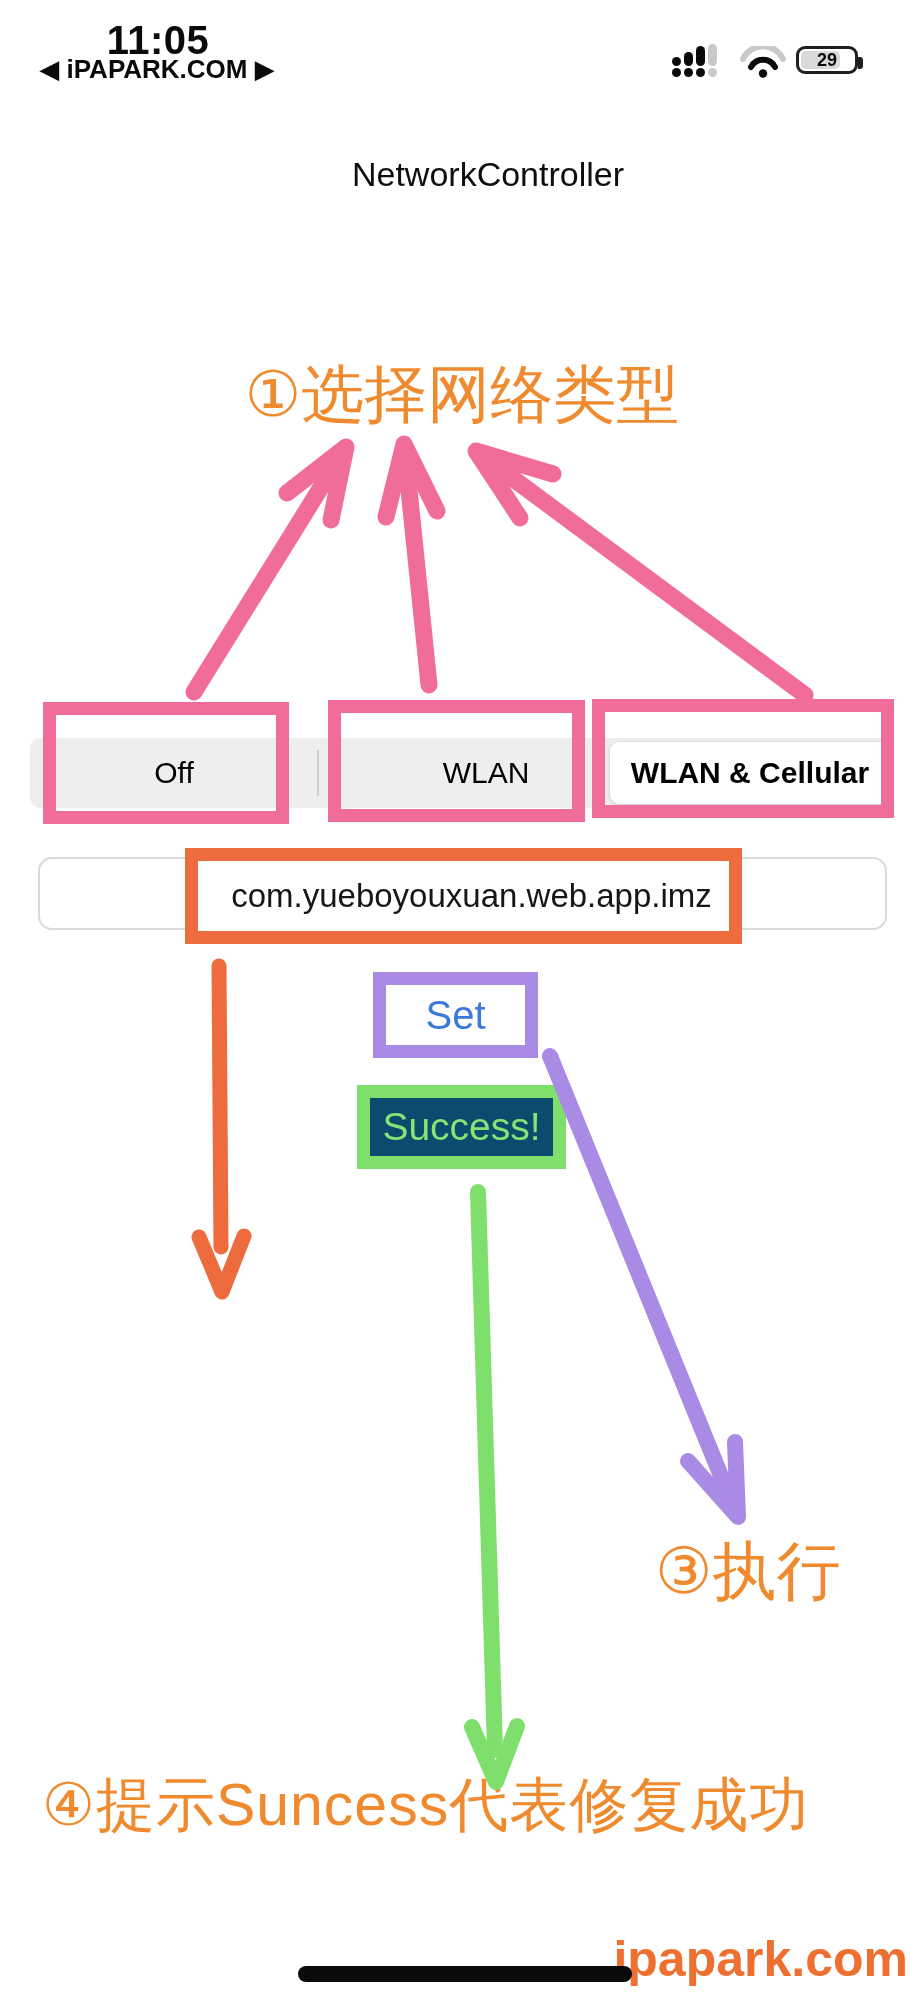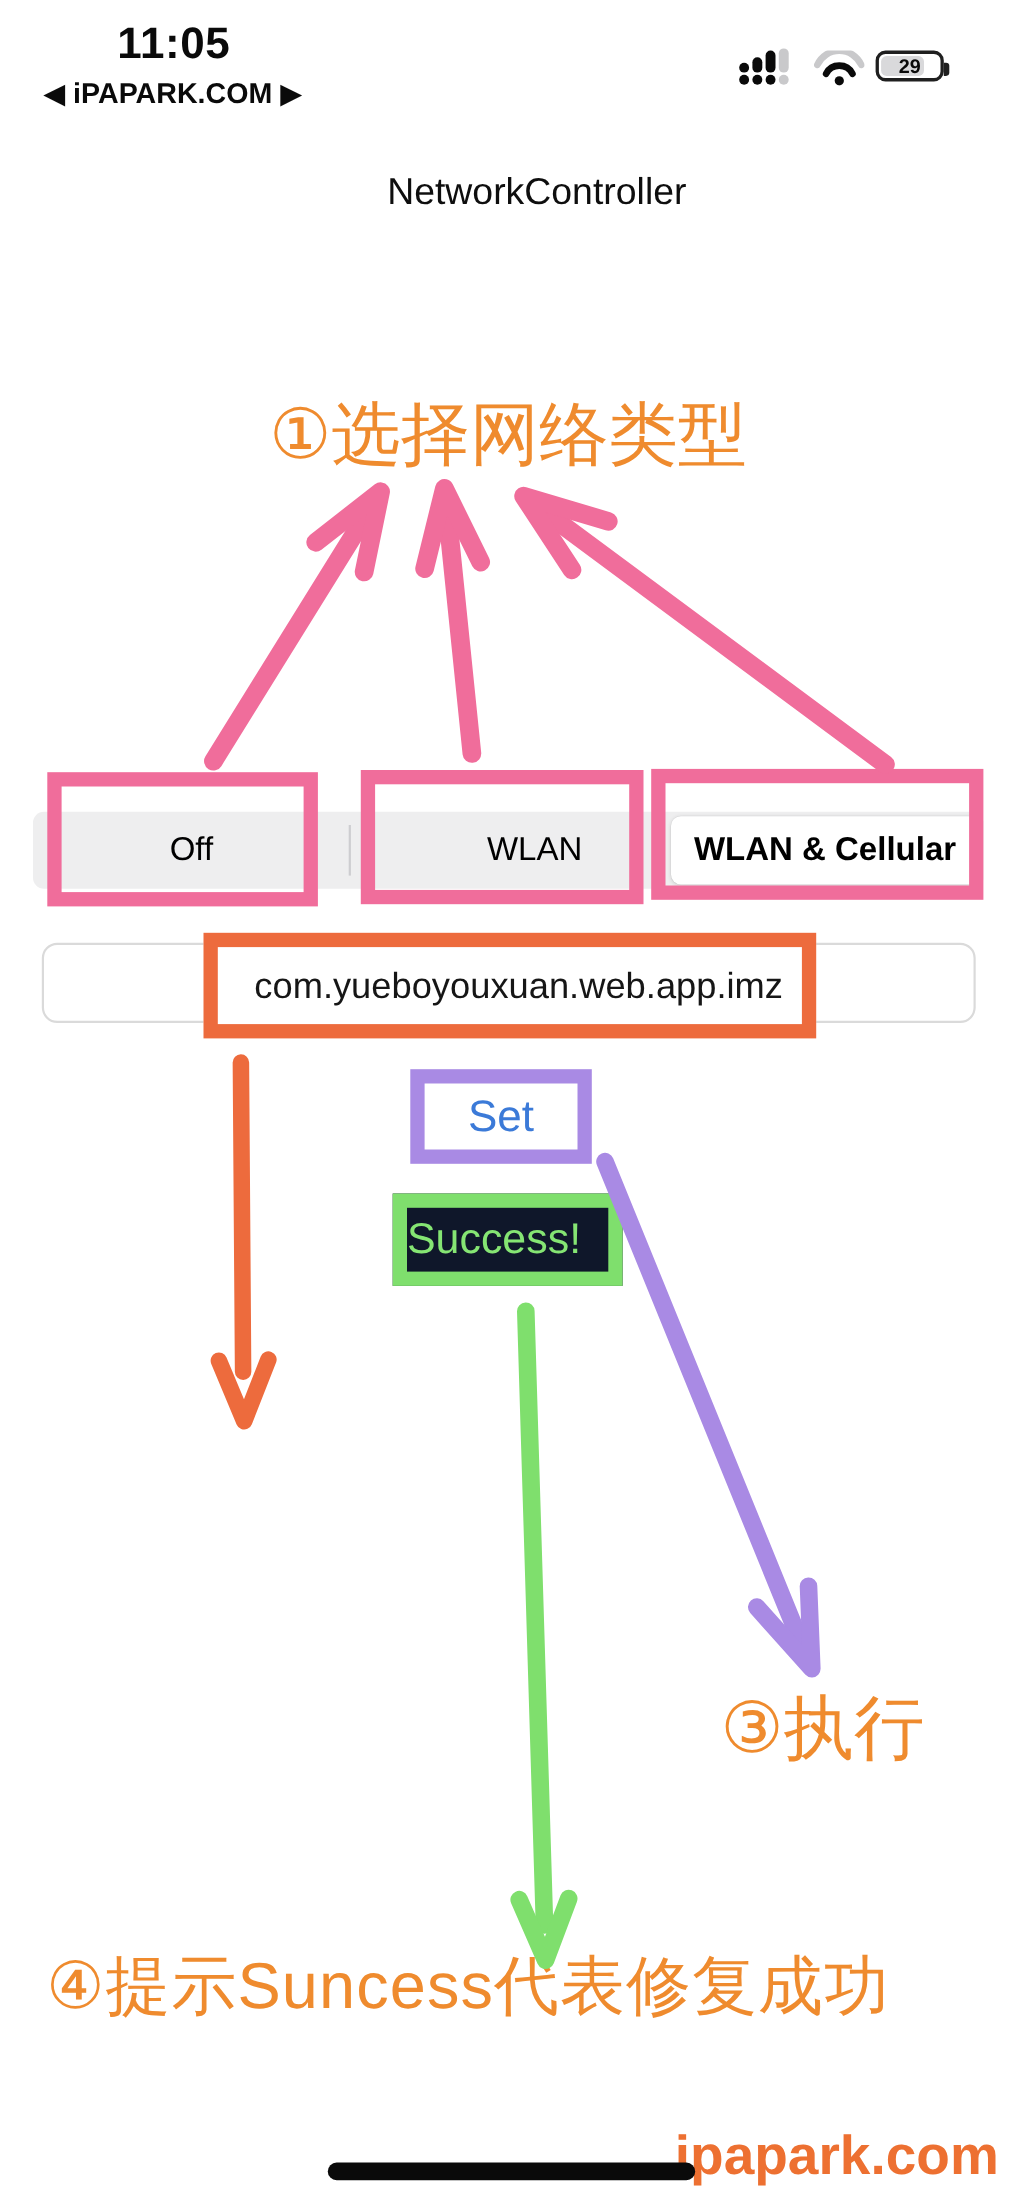--- a/index.html
+++ b/index.html
@@ -5,21 +5,21 @@
   html,body{margin:0;padding:0;background:#fff;}
   #screen{
     position:relative;width:924px;height:2000px;background:#ffffff;overflow:hidden;
     font-family:"Liberation Sans","DejaVu Sans",sans-serif;color:#111;
   }
   .abs{position:absolute;}
   .nowrap{white-space:nowrap;}
 
   
   .time{left:88px;top:18px;width:140px;text-align:center;font-size:40px;font-weight:700;letter-spacing:.5px;color:#0a0a0a;}
-  .carrier{left:22px;top:70px;width:270px;text-align:center;font-size:26px;font-weight:700;color:#0a0a0a;}
+  .carrier{left:22px;top:54px;width:270px;text-align:center;font-size:26px;font-weight:700;color:#0a0a0a;}
   .signal{left:672px;top:44px;width:50px;height:32px;}
   .sig-seg{position:absolute;width:9px;border-radius:4.5px;background:#0a0a0a;}
   .sig-gray{background:#c9c9cb;}
   .wifi{left:740px;top:46px;}
   .battery{left:796px;top:46px;width:62px;height:28px;border:3px solid #1f1f1f;border-radius:9px;box-sizing:border-box;background:#fff;}
   .battery-fill{position:absolute;left:2px;top:2px;width:39px;height:18px;background:#d9d9db;border-radius:5px;}
   .battery-num{position:absolute;left:0;top:0;width:100%;height:22px;line-height:23px;text-align:center;font-size:18px;font-weight:600;color:#0a0a0a;}
   .battery-nub{position:absolute;right:-8px;top:7.5px;width:5px;height:12px;background:#1f1f1f;border-radius:0 3px 3px 0;}
 
   
@@ -51,22 +51,22 @@
   
   .field{left:38px;top:857px;width:849px;height:73px;border:2px solid #dadada;border-radius:14px;box-sizing:border-box;background:#fff;}
   .orangebox{left:185px;top:848px;width:557px;height:96px;border:13px solid #ed6b3d;box-sizing:border-box;background:#fff;
              display:flex;align-items:center;justify-content:center;padding-left:16px;}
   .bundle-text{font-size:33px;color:#161616;}
 
   
   .purplebox{left:373px;top:972px;width:165px;height:86px;border:13px solid #a98ae4;box-sizing:border-box;background:#fff;
              display:flex;align-items:center;justify-content:center;}
   .set-label{font-size:40px;color:#3b7ad8;}
-  .greenbox{left:357px;top:1085px;width:209px;height:84px;border:13px solid #7fdf6d;box-sizing:border-box;background:#0f172a;
-            display:flex;align-items:center;justify-content:flex-start;}
+  .greenbox{left:357px;top:1085px;width:209px;height:84px;border:13px solid #7fdf6d;box-sizing:border-box;background:#0c4a6e;
+            display:flex;align-items:center;justify-content:center;}
   .success-label{font-size:39px;color:#85e573;}
 
   
   .watermark{left:0;top:1930px;width:908px;text-align:right;font-size:50px;font-weight:700;color:#ed7031;}
   .home-indicator{left:298px;top:1966px;width:334px;height:16px;background:#0a0a0a;border-radius:9px;}
 
   
   .arrow-layer{left:0;top:0;width:924px;height:2000px;pointer-events:none;}
 </style>
 </head>

